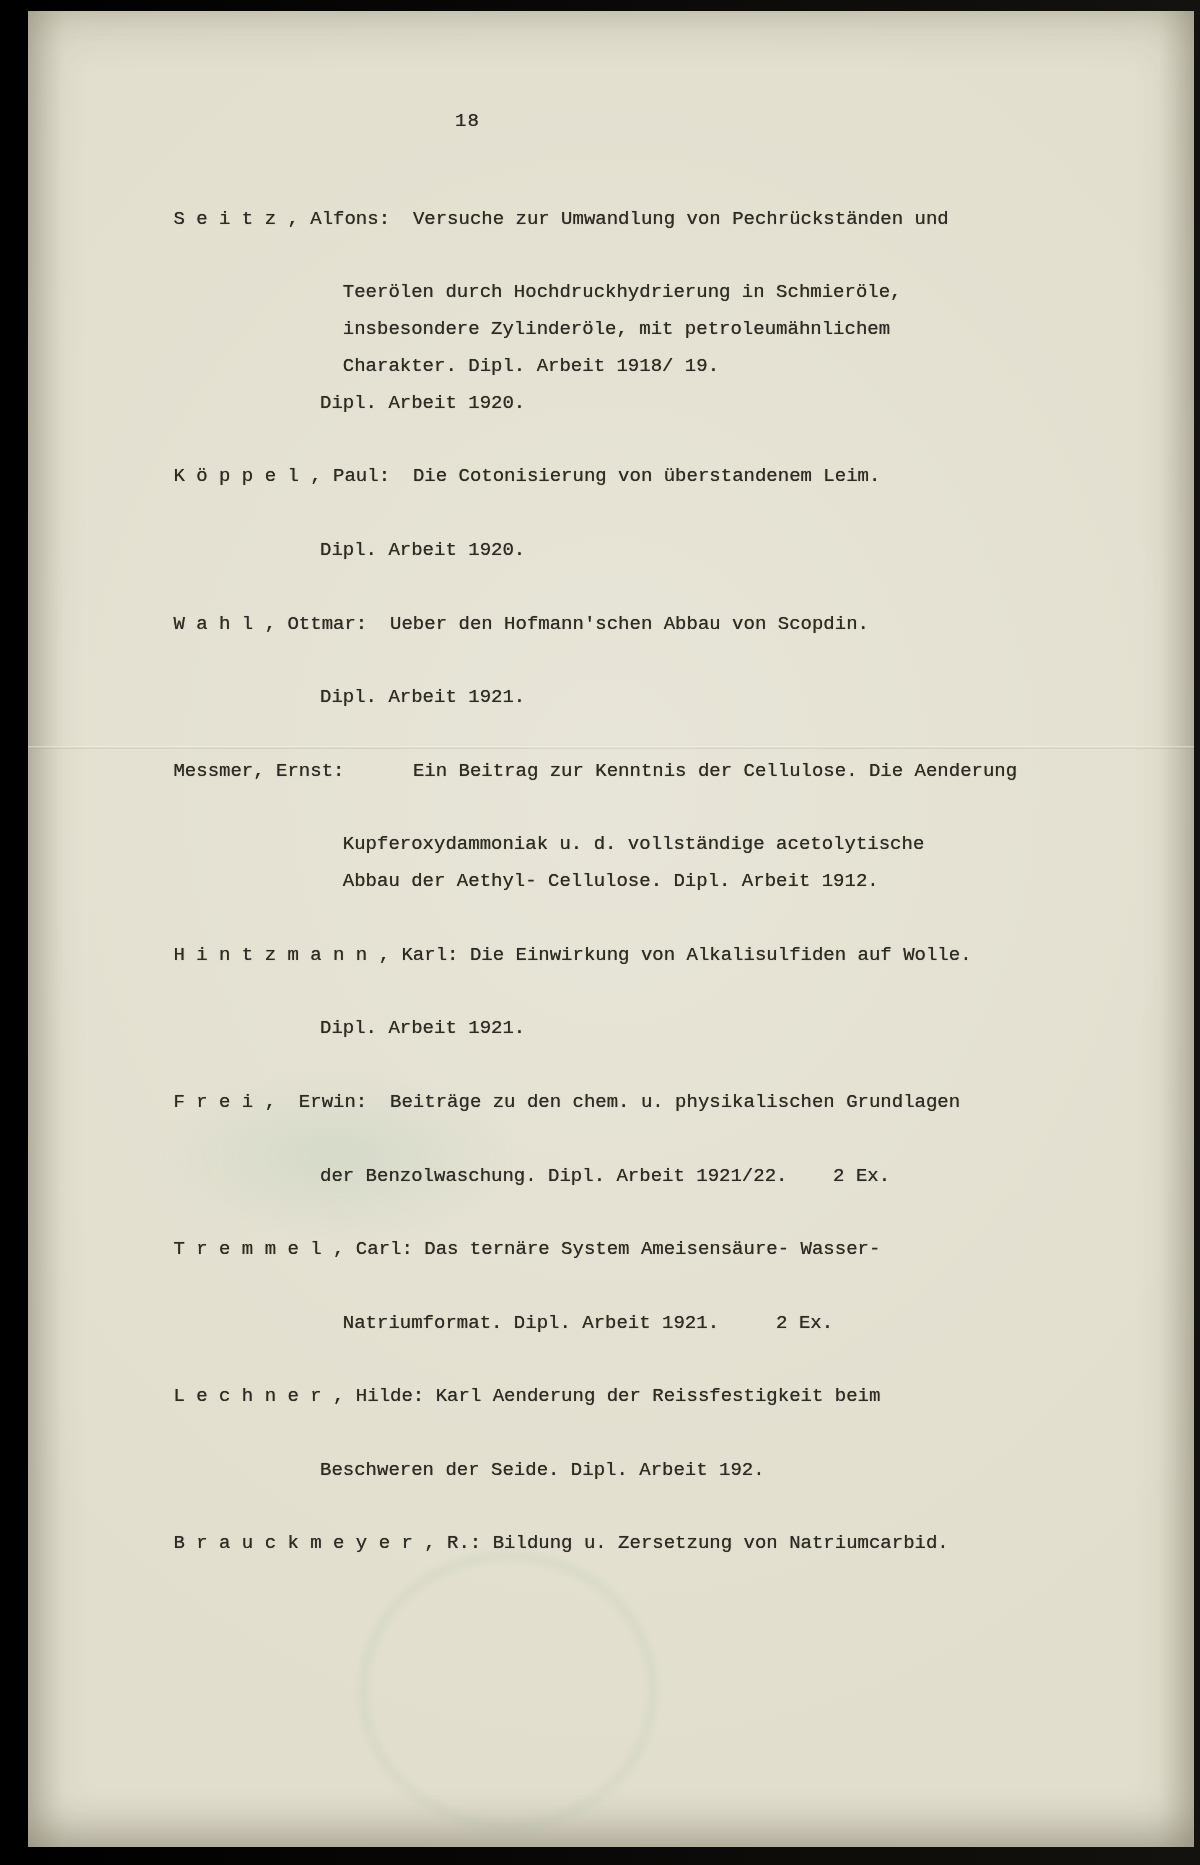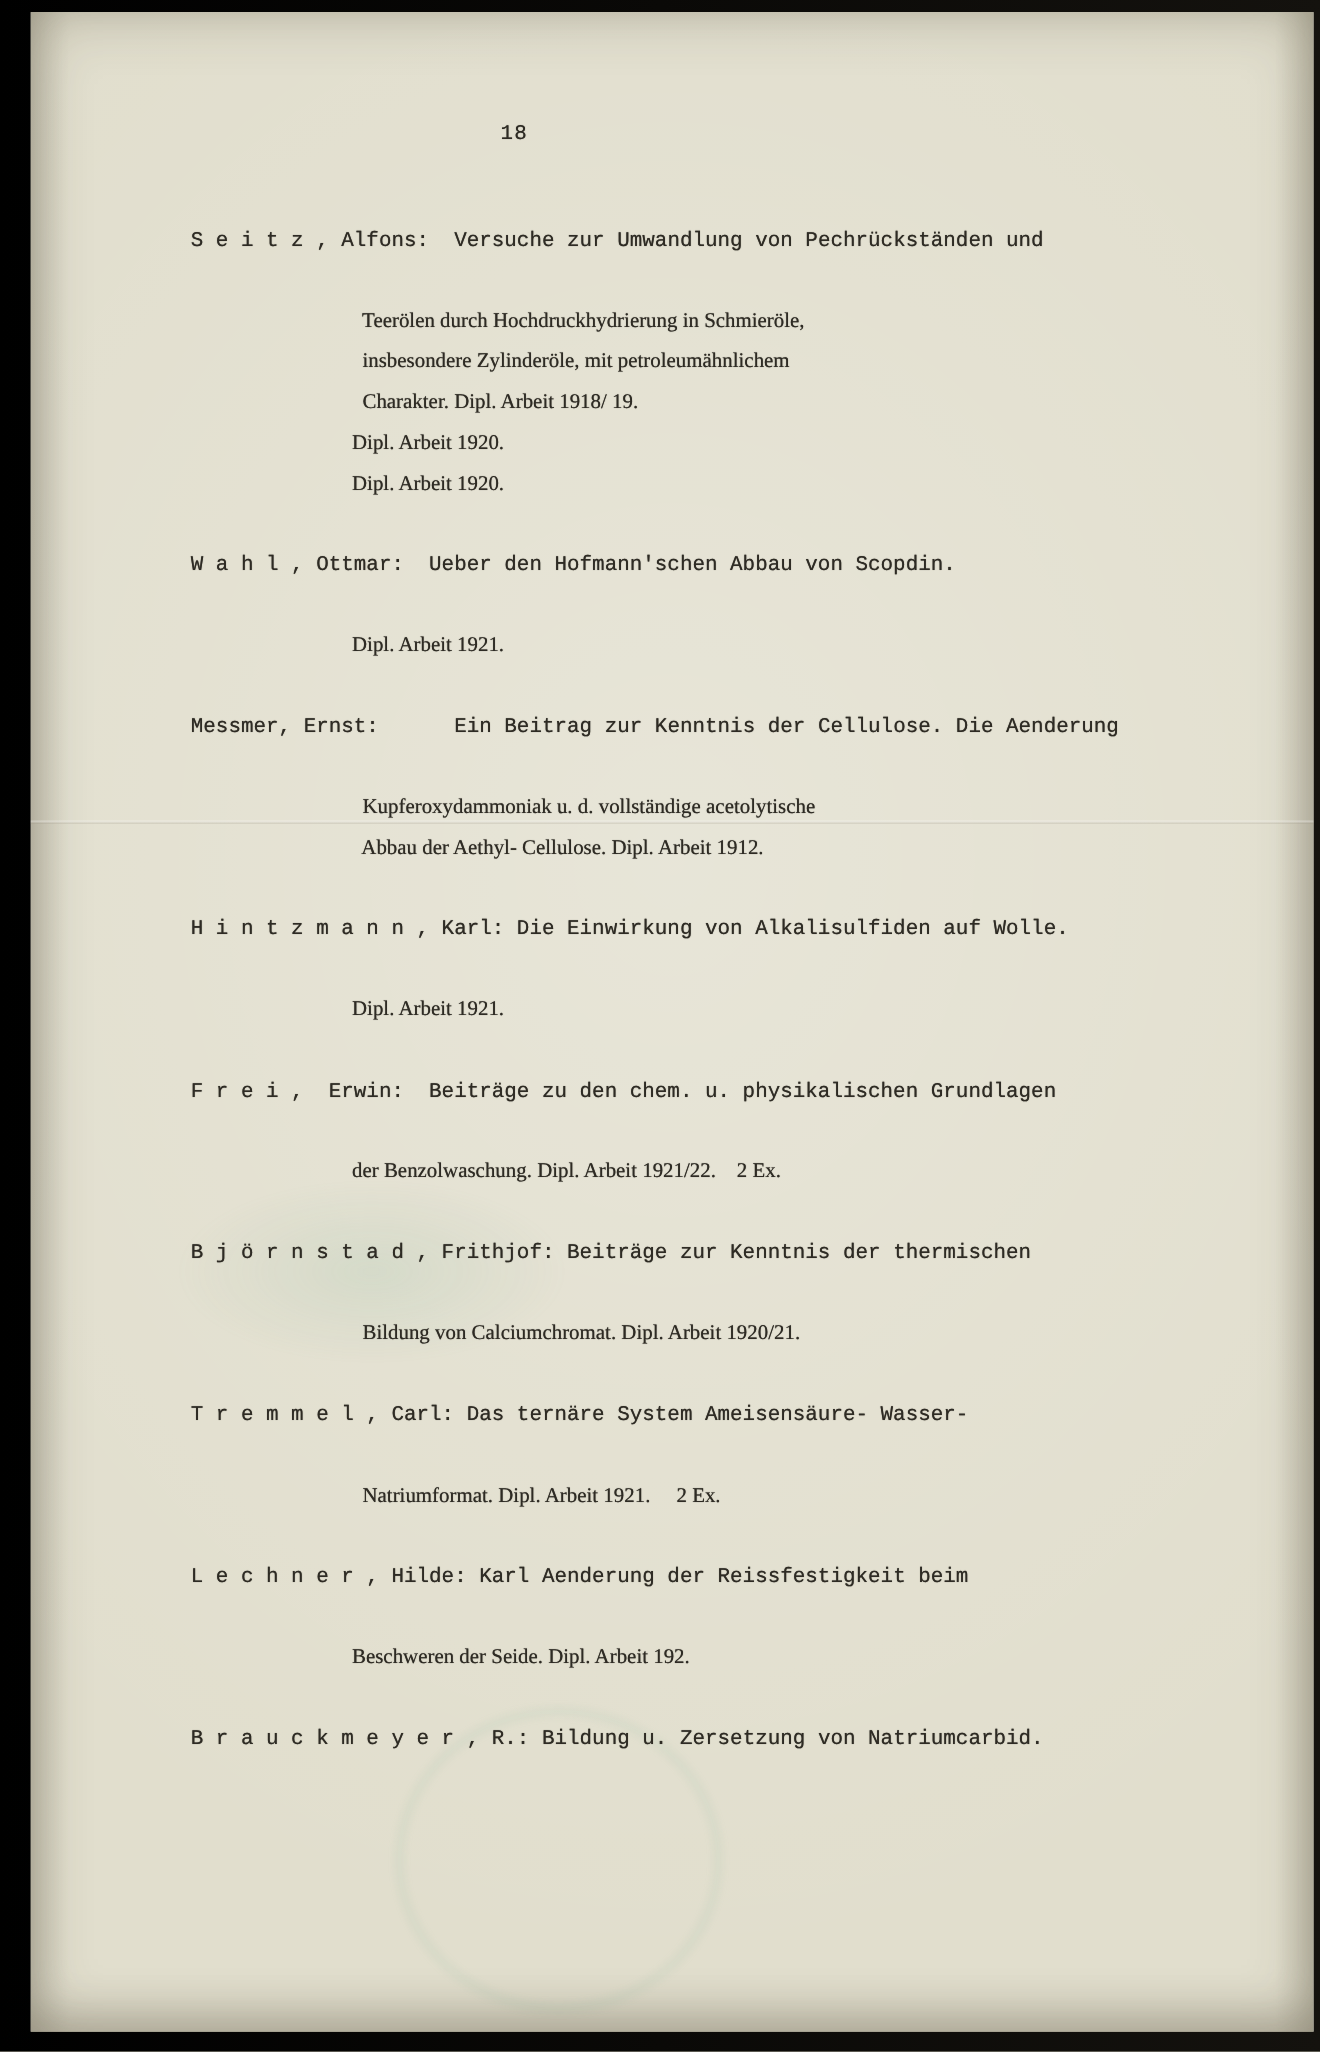--- a/index.html
+++ b/index.html
@@ -46,21 +46,21 @@
     text-shadow:0 0 0.7px rgba(46,43,36,0.85);
     white-space:pre;
   }
   .entries{
     position:absolute;left:77px;top:153px;right:40px;
     color:var(--ink);
     font-size:19px;line-height:36.8px;
     text-shadow:0 0 0.7px rgba(46,43,36,0.85);
   }
   .entry-line{white-space:pre;}
-  .entry-line.cont{padding-left:215px;font-family:Liberation Serif, serif;}
+  .entry-line.cont{padding-left:215px;}
   .entry-name{white-space:pre;}
 </style>
 </head>
 <body>
 
 <div class="scan-bg"></div>
 
 <div class="paper">
   <div class="fold"></div>
   <div class="stamp-bleed-a"></div>
@@ -76,20 +76,23 @@
   <div class="entry-line cont">  Teerölen durch Hochdruckhydrierung in Schmieröle,</div>
         <div class="entry-line cont">  insbesondere Zylinderöle, mit petroleumähnlichem</div>
         <div class="entry-line cont">  Charakter. Dipl. Arbeit 1918/ 19.</div>
       </div>
 
   <div class="entry">
   <div class="entry-line cont">Dipl. Arbeit 1920.</div>
       </div>
 
   <div class="entry">
+    <div class="entry-line first">
+      <span class="entry-name">K ö p p e l , Paul:  </span><span class="entry-first">Die Cotonisierung von überstandenem Leim.</span>
+    </div>
   <div class="entry-line cont">Dipl. Arbeit 1920.</div>
       </div>
 
   <div class="entry">
     <div class="entry-line first">
       <span class="entry-name">W a h l , Ottmar:  </span><span class="entry-first">Ueber den Hofmann'schen Abbau von Scopdin.</span>
     </div>
   <div class="entry-line cont">Dipl. Arbeit 1921.</div>
       </div>
 
@@ -108,26 +111,20 @@
   <div class="entry-line cont">Dipl. Arbeit 1921.</div>
       </div>
 
   <div class="entry">
     <div class="entry-line first">
       <span class="entry-name">F r e i ,  Erwin:  </span><span class="entry-first">Beiträge zu den chem. u. physikalischen Grundlagen</span>
     </div>
   <div class="entry-line cont">der Benzolwaschung. Dipl. Arbeit 1921/22.    2 Ex.</div>
       </div>
 
-  <div class="entry">
-    <div class="entry-line first">
-      <span class="entry-name">B j ö r n s t a d , Frithjof: </span><span class="entry-first">Beiträge zur Kenntnis der thermischen</span>
-    </div>
-  <div class="entry-line cont">  Bildung von Calciumchromat. Dipl. Arbeit 1920/21.</div>
-      </div>
 
   <div class="entry">
     <div class="entry-line first">
       <span class="entry-name">T r e m m e l , Carl: </span><span class="entry-first">Das ternäre System Ameisensäure- Wasser-</span>
     </div>
   <div class="entry-line cont">  Natriumformat. Dipl. Arbeit 1921.     2 Ex.</div>
       </div>
 
   <div class="entry">
     <div class="entry-line first">

